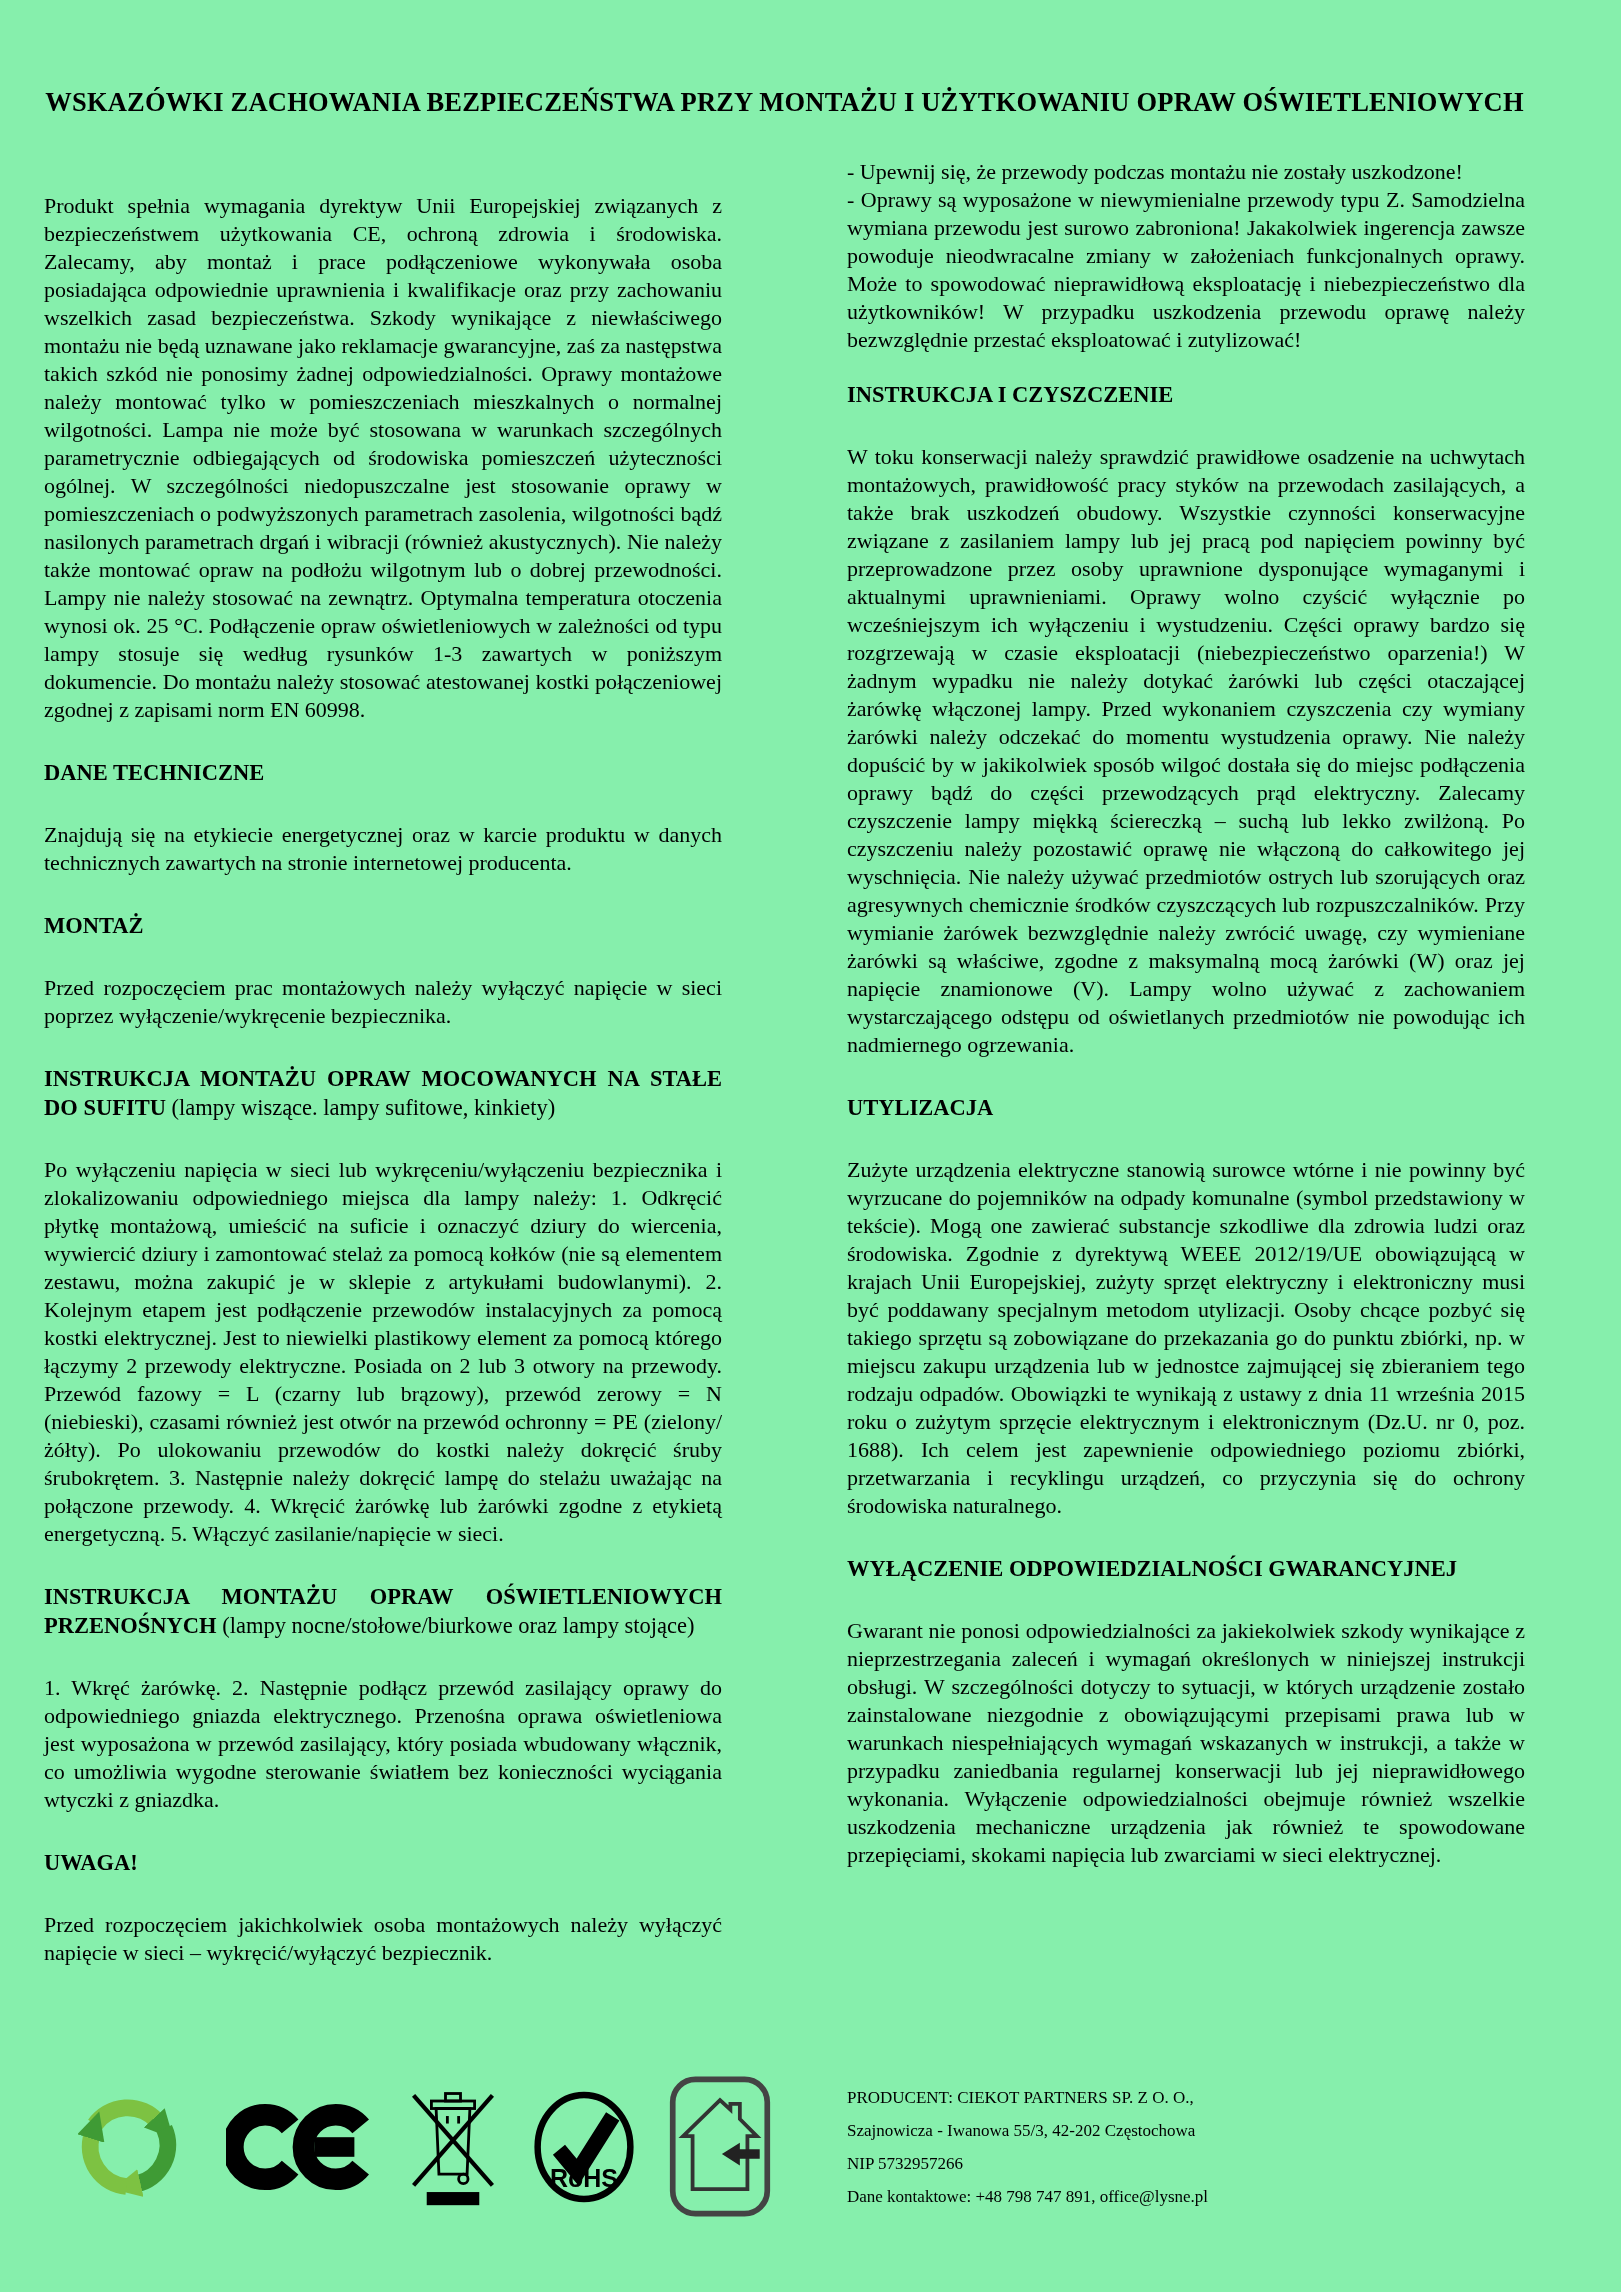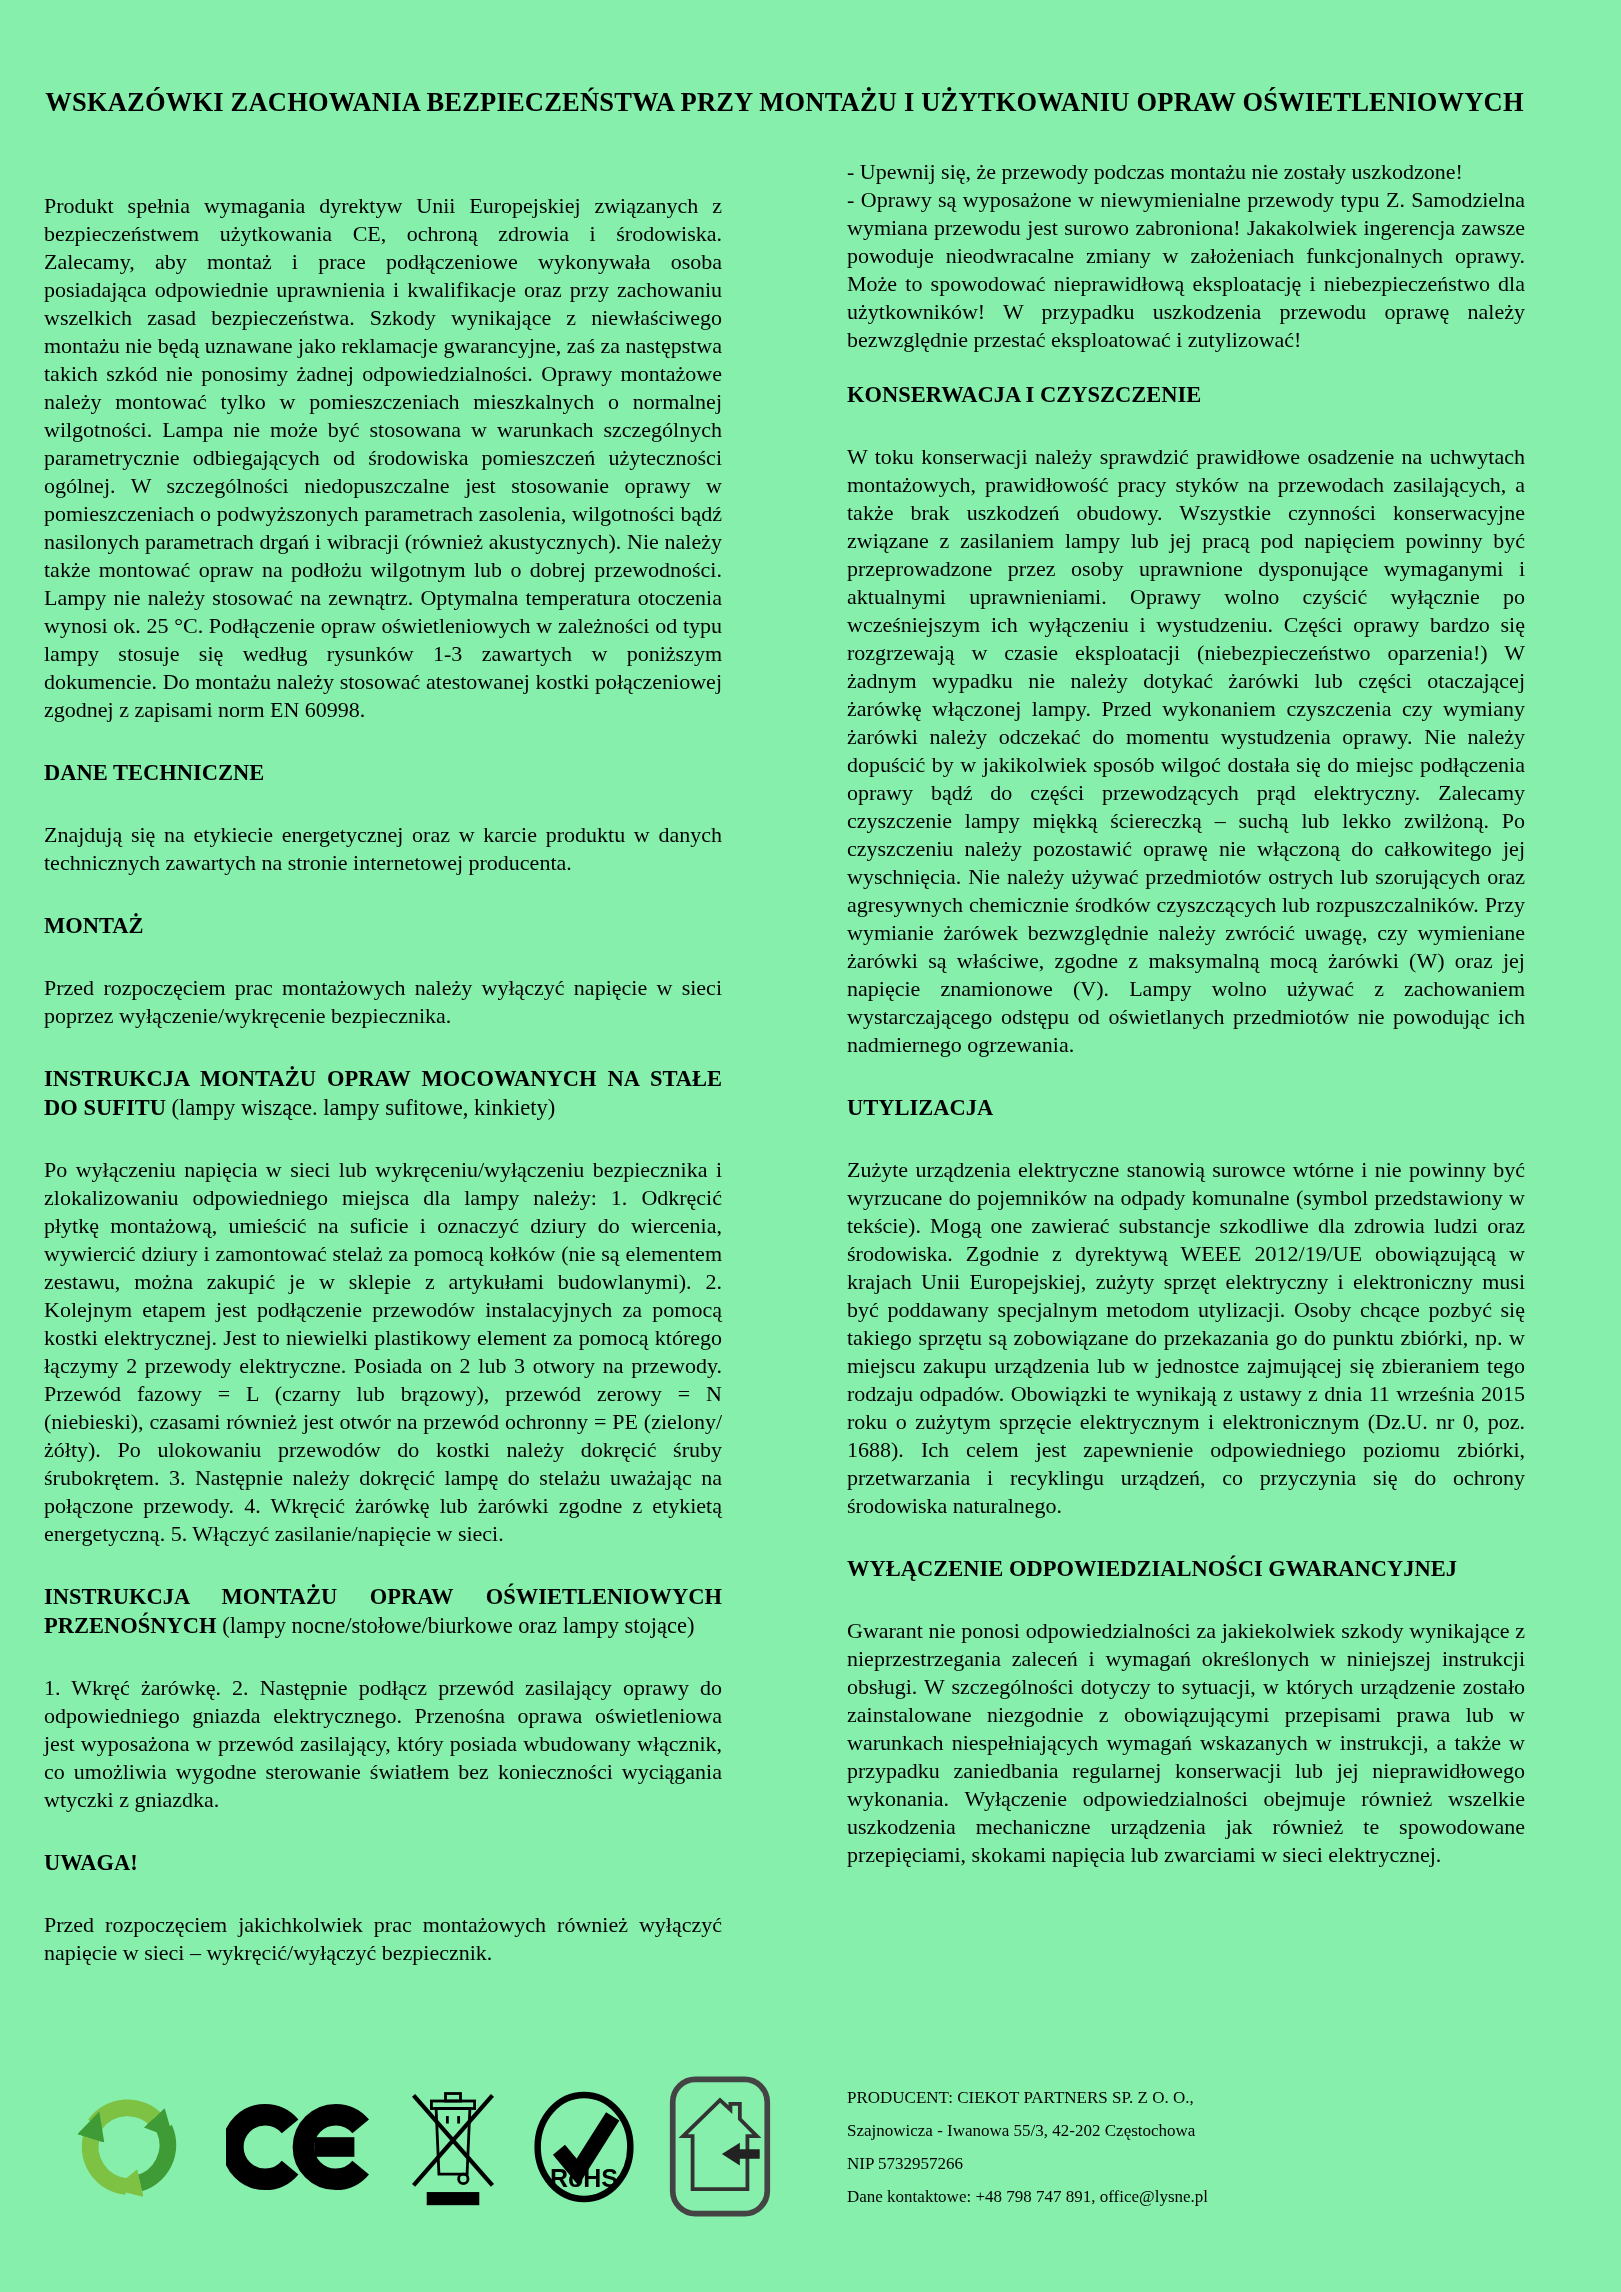--- a/index.html
+++ b/index.html
@@ -87,28 +87,28 @@
       <h2>MONTAŻ</h2>
       <p>Przed rozpoczęciem prac montażowych należy wyłączyć napięcie w sieci poprzez wyłączenie/wykręcenie bezpiecznika.</p>
 
       <h2><span>INSTRUKCJA MONTAŻU OPRAW MOCOWANYCH NA STAŁE DO SUFITU</span><span class="note"> (lampy wiszące. lampy sufitowe, kinkiety)</span></h2>
       <p>Po wyłączeniu napięcia w sieci lub wykręceniu/wyłączeniu bezpiecznika i zlokalizowaniu odpowiedniego miejsca dla lampy należy: 1. Odkręcić płytkę montażową, umieścić na suficie i oznaczyć dziury do wiercenia, wywiercić dziury i zamontować stelaż za pomocą kołków (nie są elementem zestawu, można zakupić je w sklepie z artykułami budowlanymi). 2. Kolejnym etapem jest podłączenie przewodów instalacyjnych za pomocą kostki elektrycznej. Jest to niewielki plastikowy element za pomocą którego łączymy 2 przewody elektryczne. Posiada on 2 lub 3 otwory na przewody. Przewód fazowy = L (czarny lub brązowy), przewód zerowy = N (niebieski), czasami również jest otwór na przewód ochronny = PE (zielony/żółty). Po ulokowaniu przewodów do kostki należy dokręcić śruby śrubokrętem. 3. Następnie należy dokręcić lampę do stelażu uważając na połączone przewody. 4. Wkręcić żarówkę lub żarówki zgodne z etykietą energetyczną. 5. Włączyć zasilanie/napięcie w sieci.</p>
 
       <h2><span>INSTRUKCJA MONTAŻU OPRAW OŚWIETLENIOWYCH PRZENOŚNYCH</span><span class="note"> (lampy nocne/stołowe/biurkowe oraz lampy stojące)</span></h2>
       <p>1. Wkręć żarówkę. 2. Następnie podłącz przewód zasilający oprawy do odpowiedniego gniazda elektrycznego. Przenośna oprawa oświetleniowa jest wyposażona w przewód zasilający, który posiada wbudowany włącznik, co umożliwia wygodne sterowanie światłem bez konieczności wyciągania wtyczki z gniazdka.</p>
 
       <h2>UWAGA!</h2>
-      <p>Przed rozpoczęciem jakichkolwiek prac montażowych również wyłączyć napięcie w sieci – wykręcić/wyłączyć bezpiecznik.</p>
+      <p>Przed rozpoczęciem jakichkolwiek osoba montażowych należy wyłączyć napięcie w sieci – wykręcić/wyłączyć bezpiecznik.</p>
     </div>
 
     <div class="col">
       <p class="tight">-  Upewnij się, że przewody podczas montażu nie zostały uszkodzone!</p>
       <p class="tight">-  Oprawy są wyposażone w niewymienialne przewody typu Z. Samodzielna wymiana przewodu jest surowo zabroniona! Jakakolwiek ingerencja zawsze powoduje nieodwracalne zmiany w założeniach funkcjonalnych oprawy. Może to spowodować nieprawidłową eksploatację i niebezpieczeństwo dla użytkowników! W przypadku uszkodzenia przewodu oprawę należy bezwzględnie przestać eksploatować i zutylizować!</p>
 
-      <h2>KONSERWACJA I CZYSZCZENIE</h2>
+      <h2>INSTRUKCJA I CZYSZCZENIE</h2>
       <p>W toku konserwacji należy sprawdzić prawidłowe osadzenie na uchwytach montażowych, prawidłowość pracy styków na przewodach zasilających, a także brak uszkodzeń obudowy. Wszystkie czynności konserwacyjne związane z zasilaniem lampy lub jej pracą pod napięciem powinny być przeprowadzone przez osoby uprawnione dysponujące wymaganymi i aktualnymi uprawnieniami. Oprawy wolno czyścić wyłącznie po wcześniejszym ich wyłączeniu i wystudzeniu. Części oprawy bardzo się rozgrzewają w czasie eksploatacji (niebezpieczeństwo oparzenia!) W żadnym wypadku nie należy dotykać żarówki lub części otaczającej żarówkę włączonej lampy. Przed wykonaniem czyszczenia czy wymiany żarówki należy odczekać do momentu wystudzenia oprawy. Nie należy dopuścić by w jakikolwiek sposób wilgoć dostała się do miejsc podłączenia oprawy bądź do części przewodzących prąd elektryczny. Zalecamy czyszczenie lampy miękką ściereczką – suchą lub lekko zwilżoną. Po czyszczeniu należy pozostawić oprawę nie włączoną do całkowitego jej wyschnięcia. Nie należy używać przedmiotów ostrych lub szorujących oraz agresywnych chemicznie środków czyszczących lub rozpuszczalników. Przy wymianie żarówek bezwzględnie należy zwrócić uwagę, czy wymieniane żarówki są właściwe, zgodne z maksymalną mocą żarówki (W) oraz jej napięcie znamionowe (V). Lampy wolno używać z zachowaniem wystarczającego odstępu od oświetlanych przedmiotów nie powodując ich nadmiernego ogrzewania.</p>
 
       <h2>UTYLIZACJA</h2>
       <p>Zużyte urządzenia elektryczne stanowią surowce wtórne i nie powinny być wyrzucane do pojemników na odpady komunalne (symbol przedstawiony w tekście). Mogą one zawierać substancje szkodliwe dla zdrowia ludzi oraz środowiska. Zgodnie z dyrektywą WEEE 2012/19/UE obowiązującą w krajach Unii Europejskiej, zużyty sprzęt elektryczny i elektroniczny musi być poddawany specjalnym metodom utylizacji. Osoby chcące pozbyć się takiego sprzętu są zobowiązane do przekazania go do punktu zbiórki, np. w miejscu zakupu urządzenia lub w jednostce zajmującej się zbieraniem tego rodzaju odpadów. Obowiązki te wynikają z ustawy z dnia 11 września 2015 roku o zużytym sprzęcie elektrycznym i elektronicznym (Dz.U. nr 0, poz. 1688). Ich celem jest zapewnienie odpowiedniego poziomu zbiórki, przetwarzania i recyklingu urządzeń, co przyczynia się do ochrony środowiska naturalnego.</p>
 
       <h2>WYŁĄCZENIE ODPOWIEDZIALNOŚCI GWARANCYJNEJ</h2>
       <p>Gwarant nie ponosi odpowiedzialności za jakiekolwiek szkody wynikające z nieprzestrzegania zaleceń i wymagań określonych w niniejszej instrukcji obsługi. W szczególności dotyczy to sytuacji, w których urządzenie zostało zainstalowane niezgodnie z obowiązującymi przepisami prawa lub w warunkach niespełniających wymagań wskazanych w instrukcji, a także w przypadku zaniedbania regularnej konserwacji lub jej nieprawidłowego wykonania. Wyłączenie odpowiedzialności obejmuje również wszelkie uszkodzenia mechaniczne urządzenia jak również te spowodowane przepięciami, skokami napięcia lub zwarciami w sieci elektrycznej.</p>
     </div>
 
   </div>

